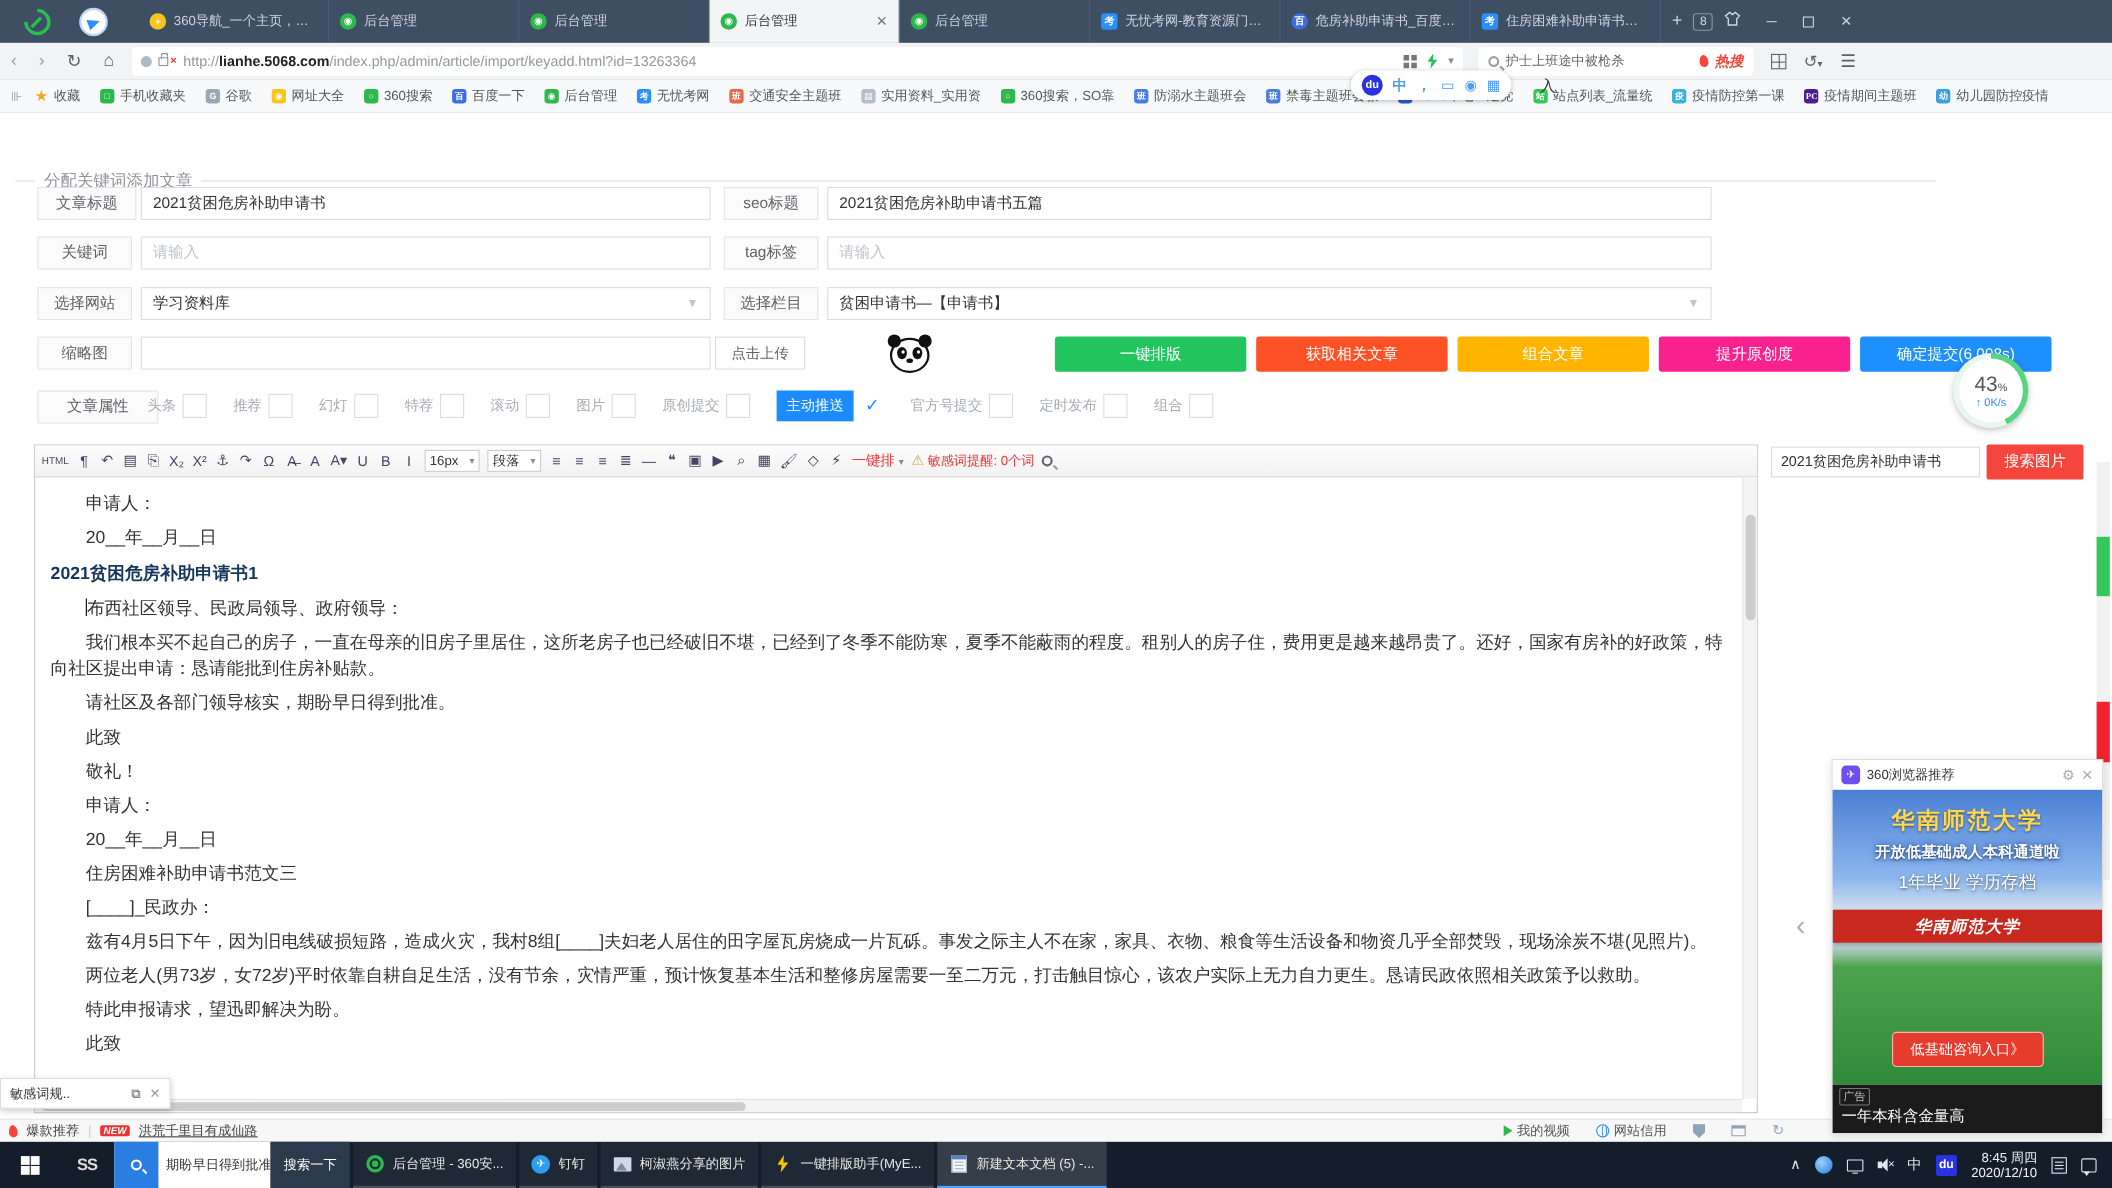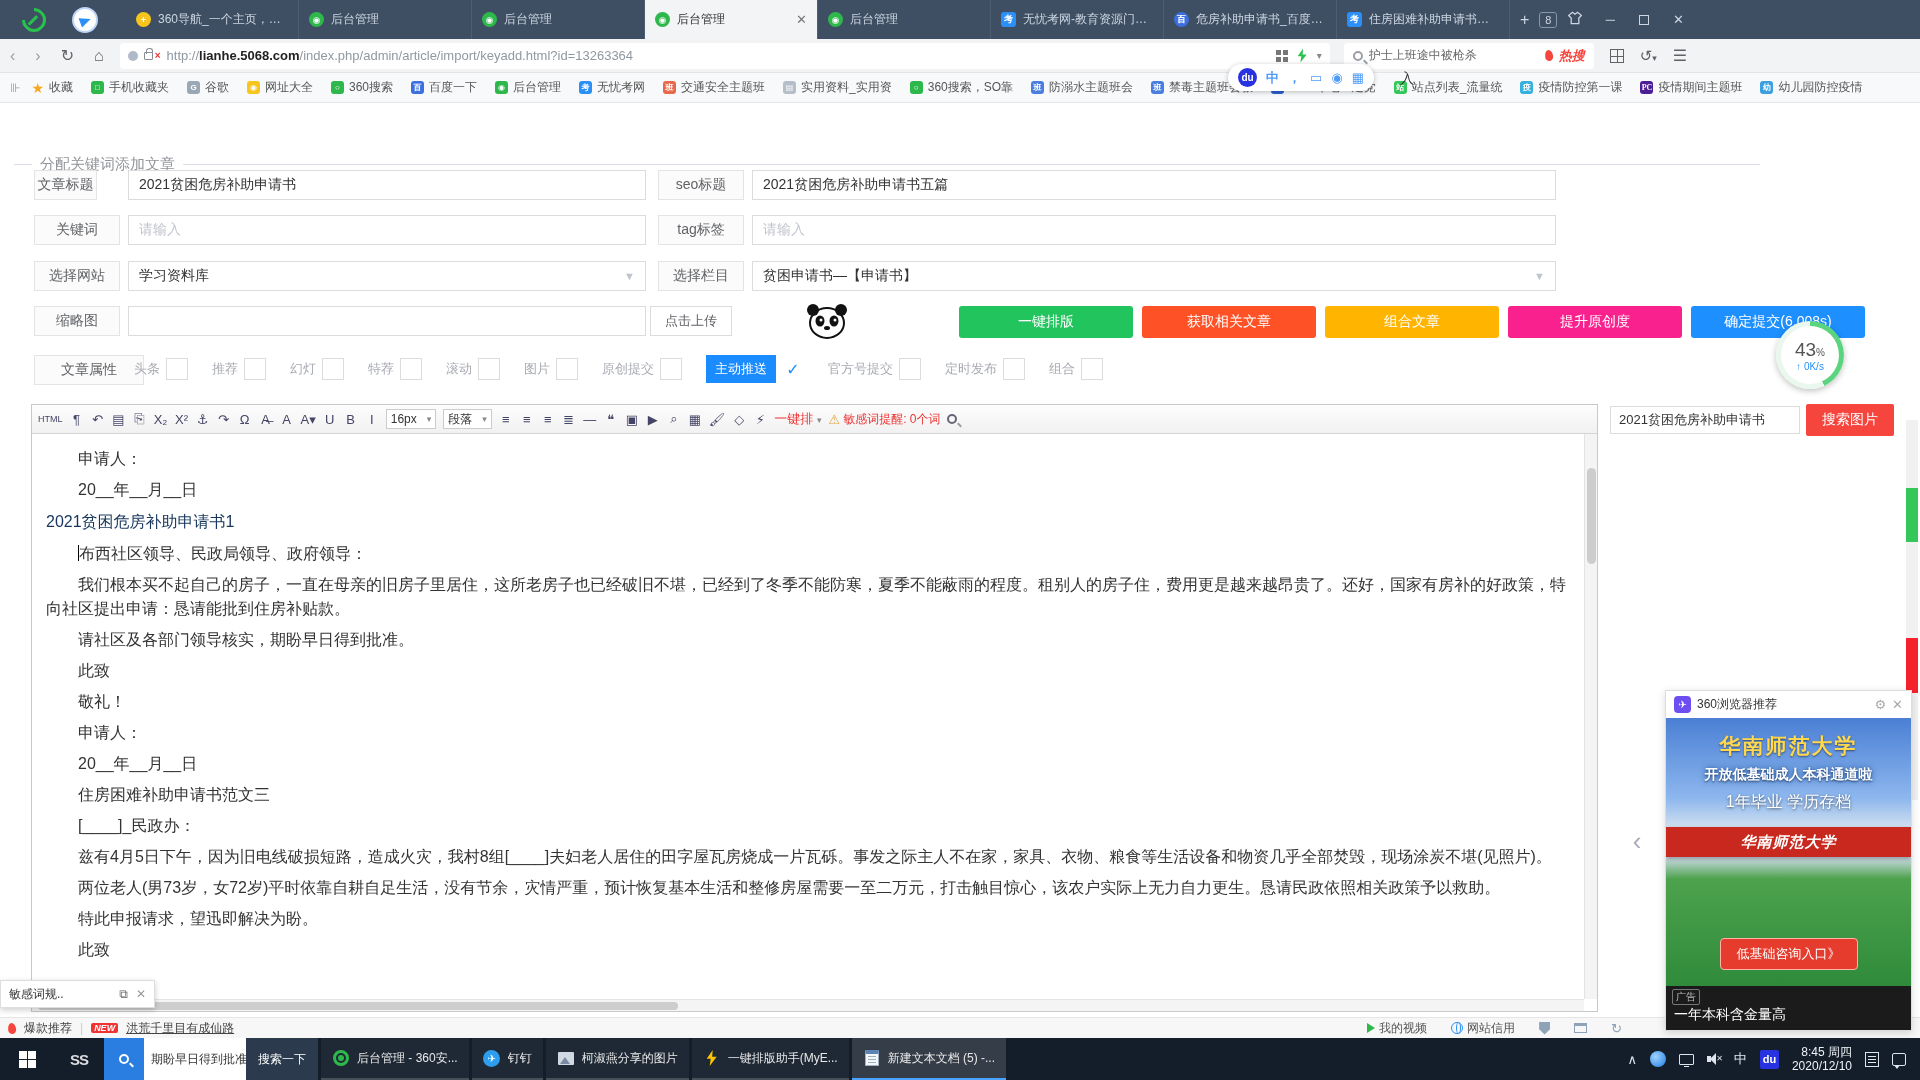--- a/index.html
+++ b/index.html
@@ -84,21 +84,21 @@
   #editor{position:absolute;left:31px;top:301px;width:1567px;height:608px;border:1px solid #c9c9c9;background:#fff}
   #etoolbar{height:29px;background:linear-gradient(#fdfdfd,#f1f1f1);border-bottom:1px solid #d4d4d4;display:flex;align-items:center;padding:0 6px;gap:7px}
   .tico{font-size:13px;color:#446;cursor:pointer;min-width:14px;text-align:center}
   .tsel{height:20px;border:1px solid #ccc;background:#fff;font-size:12px;color:#333;display:flex;align-items:center;padding:0 4px;gap:10px;cursor:pointer}
   .tsel .arr{color:#888;font-size:9px}
   .redtool{color:#e33;font-size:13px;cursor:pointer}
   .warn{color:#e33;font-size:12px;display:flex;align-items:center;gap:3px}
   .warn .tri{color:#e6a23c;font-size:13px}
   #econtent{position:absolute;top:29px;left:0;right:13px;bottom:12px;overflow:hidden;padding:6px 18px 0 14px;font-size:16px;line-height:24px;color:#333}
   #econtent .line,#econtent .para{text-indent:2em;margin:7px 0}
-  #econtent .heading{font-weight:normal;color:#17365d;margin:8px 0;text-indent:0}
+  #econtent .heading{font-weight:bold;color:#17365d;margin:8px 0;text-indent:0}
   .caretbar{display:inline-block;width:1px;height:16px;background:#000;vertical-align:-2px}
   #vscroll{position:absolute;top:29px;right:0;width:13px;bottom:12px;background:#f4f4f4;border-left:1px solid #e3e3e3}
   #vscroll .thumb{position:absolute;top:34px;left:2px;width:9px;height:96px;border-radius:5px;background:#cdcdcd}
   #hscroll{position:absolute;left:0;right:13px;bottom:0;height:12px;background:#f4f4f4;border-top:1px solid #e3e3e3}
   #hscroll .thumb{position:absolute;left:6px;top:2px;height:8px;width:640px;border-radius:4px;background:#cdcdcd}
   
   #imgsearch-input{position:absolute;left:1610px;top:303px;width:190px;height:28px;border:1px solid #dcdcdc;display:flex;align-items:center;padding:0 8px;font-size:13px;color:#333;background:#fff}
   #imgsearch-btn{position:absolute;left:1806px;top:301px;width:88px;height:32px;background:#f5453d;color:#fff;font-size:14px;display:flex;align-items:center;justify-content:center;border-radius:2px;cursor:pointer}
   #rail{position:absolute;left:1906px;top:317px;width:12px;height:380px;background:#f1f1f1}
   #rail .g{position:absolute;top:68px;left:0;width:12px;height:54px;background:#35c75a}
@@ -346,21 +346,21 @@
   </div>
 
 <div id="main">
 
   <div class="fieldline">
     <span class="seg l"></span>
     <span class="txt">分配关键词添加文章</span>
     <span class="seg r"></span>
   </div>
 
-  <div class="flabel" style="left:34px;top:67px;width:63px">文章标题</div>
+  <div class="flabel" style="left:34px;top:67px;width:90px">文章标题</div>
   <div class="finput" style="left:128px;top:67px;width:518px">2021贫困危房补助申请书</div>
   <div class="flabel" style="left:658px;top:67px;width:86px">seo标题</div>
   <div class="finput" style="left:752px;top:67px;width:804px">2021贫困危房补助申请书五篇</div>
 
   <div class="flabel" style="left:34px;top:112px;width:86px">关键词</div>
   <div class="finput ph" style="left:128px;top:112px;width:518px">请输入</div>
   <div class="flabel" style="left:658px;top:112px;width:86px">tag标签</div>
   <div class="finput ph" style="left:752px;top:112px;width:804px">请输入</div>
 
   <div class="flabel" style="left:34px;top:158px;width:86px">选择网站</div>

